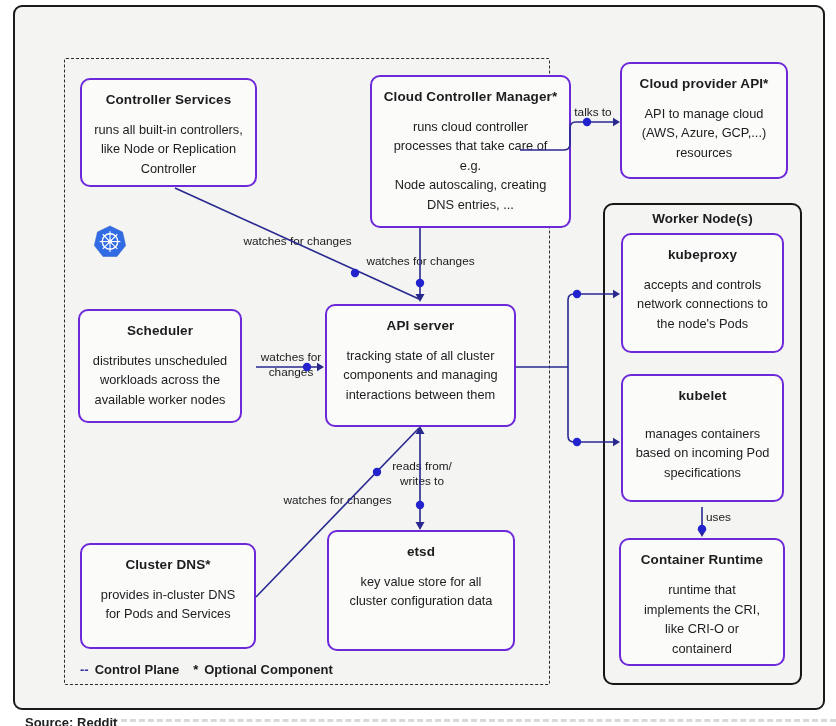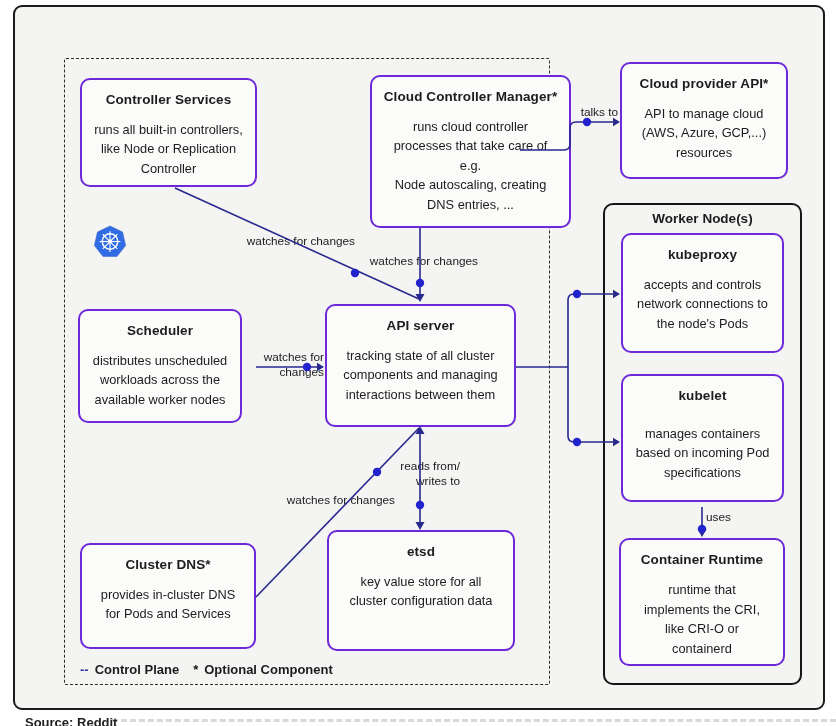--- a/index.html
+++ b/index.html
@@ -30,21 +30,21 @@
   .wn-title{
     position:absolute;left:603px;top:211px;width:199px;text-align:center;
     font-weight:bold;font-size:13.5px;
   }
   .lbl{
     position:absolute;font-size:11.8px;color:#1a1a1c;text-align:center;
     white-space:pre-line;line-height:1.28;
   }
   svg.wires{position:absolute;left:0;top:0;z-index:6;pointer-events:none;}
   .node,.wn-container,.wn-title{z-index:4;}
-  .lbl{z-index:5;text-align:right;}
+  .lbl{z-index:5;}
   .legend{
     position:absolute;left:80px;top:662px;z-index:5;font-size:13px;font-weight:bold;
     display:flex;gap:14px;align-items:center;
   }
   .legend .sym{color:#32329e;margin-right:6px;font-weight:bold;}
   .legend .sym.star{color:#111;}
   .k8s-logo{position:absolute;left:93px;top:225px;width:34px;height:34px;z-index:4;}
   .source{
     position:absolute;left:25px;top:715px;font-size:13px;font-weight:bold;color:#222;z-index:3;
   }

